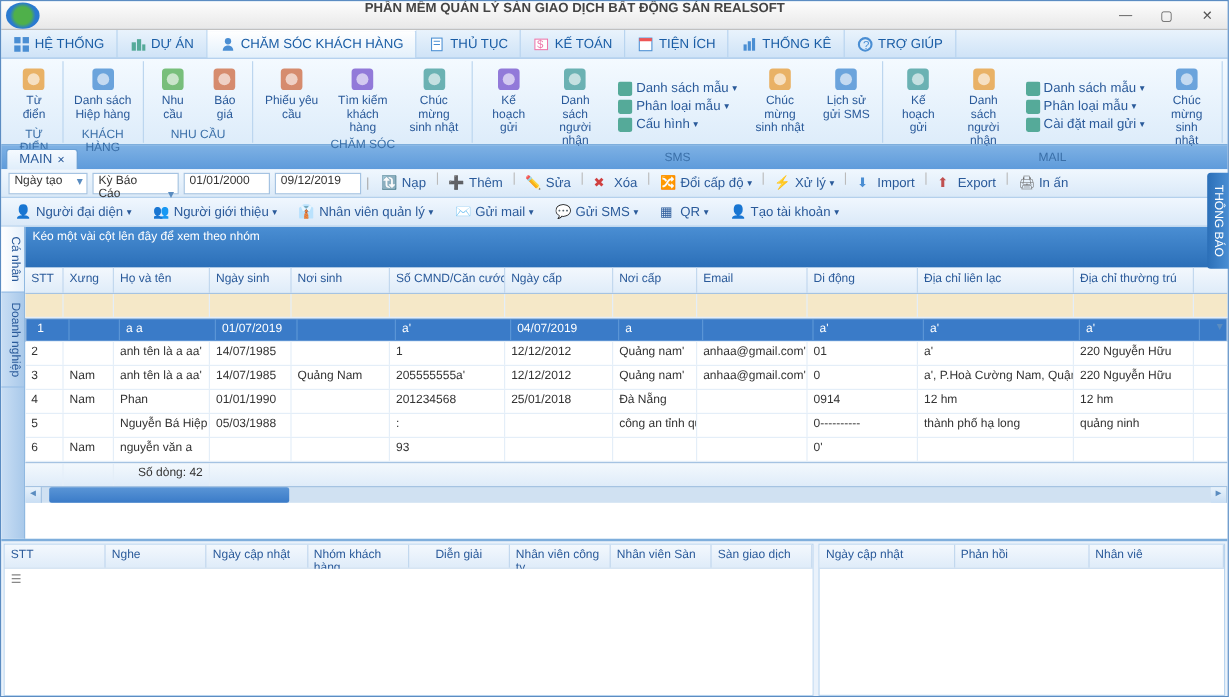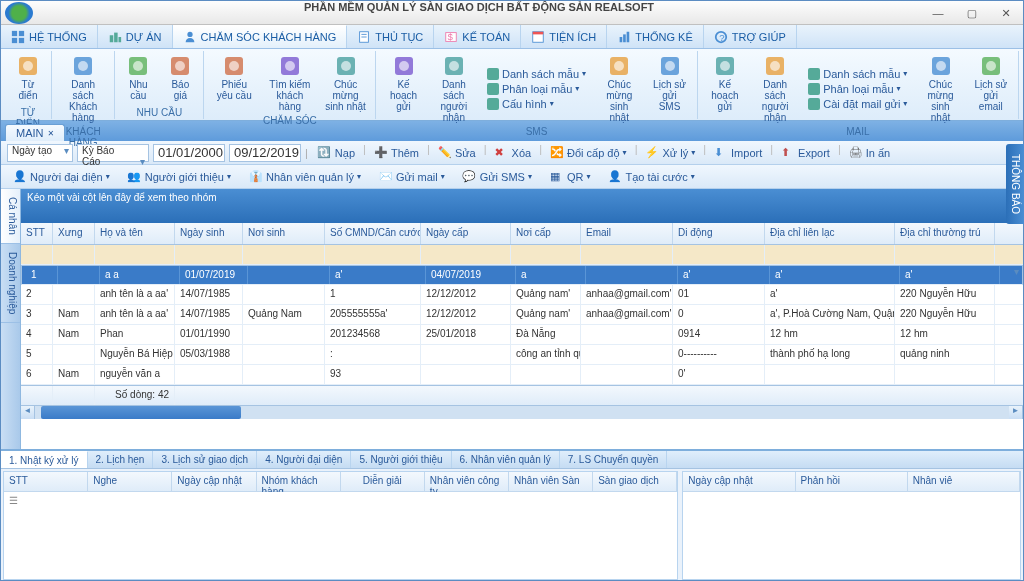--- a/index.html
+++ b/index.html
@@ -19,21 +19,21 @@
 .ribbtn .rico{width:24px;height:24px;margin-bottom:1px;display:flex;align-items:center;justify-content:center}
 .ribbtn .rlbl{text-align:center;font-size:10px;line-height:11px;color:#2a5a9a;max-width:54px}
 .ribgroup .grplbl{text-align:center;font-size:10px;color:#3a6fa8;height:12px}
 .ribsmall{display:flex;align-items:center;gap:3px;font-size:10px;color:#2a5a9a;padding:1px 3px;white-space:nowrap}
 .ribsmall .sico{width:12px;height:12px}
 .tabbar{height:20px;background:linear-gradient(#7eb1e4,#5e9bdb);display:flex;align-items:flex-end;padding:0 4px}
 .tabbar .tab{background:linear-gradient(#f5faff,#e0eefb);padding:2px 10px;border:1px solid #6a9fd4;border-bottom:none;border-radius:3px 3px 0 0;font-size:10px;color:#2a5a9a;display:flex;align-items:center;gap:4px}
 .toolbar1{height:24px;background:linear-gradient(#f0f7fe,#dae9f8);display:flex;align-items:center;gap:4px;padding:0 6px;border-bottom:1px solid #b4d0ec}
 .sel{height:18px;border:1px solid #a5c3e2;background:#fff;font-size:10px;padding:0 16px 0 4px;position:relative;color:#333}
 .sel::after{content:'▾';position:absolute;right:3px;color:#5a8cc0}
-.datebox{height:18px;border:1px solid #a5c3e2;background:#fff;font-size:13px;padding:0 16px 0 4px;width:72px;color:#333}
+.datebox{height:18px;border:1px solid #a5c3e2;background:#fff;font-size:10px;padding:0 16px 0 4px;width:72px;color:#333}
 .tbtn{display:flex;align-items:center;gap:3px;padding:2px 5px;border:1px solid transparent;border-radius:2px;font-size:10px;color:#2a5a9a}
 .tbtn .ti{width:14px;height:14px}
 .toolbar2{height:24px;background:linear-gradient(#f0f7fe,#dae9f8);display:flex;align-items:center;gap:6px;padding:0 6px;border-bottom:1px solid #b4d0ec}
 .content{display:flex;height:calc(581px - 24px - 24px - 72px - 20px - 24px - 24px - 133px);background:#fff}
 .sidetabs{width:20px;background:linear-gradient(90deg,#c9def4,#a9c9ea);display:flex;flex-direction:column;border-right:1px solid #8fb8e0}
 .sidetab{writing-mode:vertical-rl;padding:8px 2px;font-size:10px;color:#2a5a9a;border-bottom:1px solid #9cc0e6;text-align:center}
 .sidetab.active{background:linear-gradient(90deg,#fff,#e5f0fb)}
 .maingrid{flex:1;display:flex;flex-direction:column;overflow:hidden}
 .groupbar{height:34px;background:linear-gradient(#4a8ed3,#2b6fb8);color:#fff;font-size:10px;padding:3px 6px}
 .gridhead{display:flex;height:22px;background:linear-gradient(#f3f8fd,#dfecf9);border-bottom:1px solid #a5c3e2}
@@ -152,21 +152,21 @@
     </div>
     <div class="ribgroup">
       <div class="ribrow">
         <div class="ribbtn">
           <div class="rico">
             <svg viewBox="0 0 24 24">
               <rect x="3" y="3" width="18" height="18" rx="3" fill="#4a8ed3" opacity="0.8"></rect>
               <circle cx="12" cy="12" r="5" fill="#fff" opacity="0.6"></circle>
             </svg>
           </div>
-          <div class="rlbl">Danh sách Khách hàng</div>
+          <div class="rlbl">Danh sách Hiệp hàng</div>
         </div>
       </div>
       <div class="grplbl">KHÁCH HÀNG</div>
     </div>
     <div class="ribgroup">
       <div class="ribrow">
         <div class="ribbtn">
           <div class="rico">
             <svg viewBox="0 0 24 24">
               <rect x="3" y="3" width="18" height="18" rx="3" fill="#5ab05a" opacity="0.8"></rect>
@@ -328,29 +328,20 @@
         </div>
         <div class="ribbtn">
           <div class="rico">
             <svg viewBox="0 0 24 24">
               <rect x="3" y="3" width="18" height="18" rx="3" fill="#4a8ed3" opacity="0.8"></rect>
               <circle cx="12" cy="12" r="5" fill="#fff" opacity="0.6"></circle>
             </svg>
           </div>
           <div class="rlbl">Chúc mừng sinh nhật</div>
         </div>
-        <div class="ribbtn">
-          <div class="rico">
-            <svg viewBox="0 0 24 24">
-              <rect x="3" y="3" width="18" height="18" rx="3" fill="#5ab05a" opacity="0.8"></rect>
-              <circle cx="12" cy="12" r="5" fill="#fff" opacity="0.6"></circle>
-            </svg>
-          </div>
-          <div class="rlbl">Lịch sử gửi email</div>
-        </div>
       </div>
       <div class="grplbl">MAIL</div>
     </div>
   </div>
 
 <div class="tabbar">
   <div class="tab">
     <span>MAIN</span>
     <span style="font-size:8px">✕</span>
   </div>
@@ -438,21 +429,21 @@
       <span>Gửi SMS</span>
       <span style="font-size:8px">▾</span>
     </div>
     <div class="tbtn">
       <span class="ti" style="font-size:11px">▦</span>
       <span>QR</span>
       <span style="font-size:8px">▾</span>
     </div>
     <div class="tbtn">
       <span class="ti" style="font-size:11px">👤</span>
-      <span>Tạo tài cước</span>
+      <span>Tạo tài khoản</span>
       <span style="font-size:8px">▾</span>
     </div>
   </div>
 
 <div class="content">
   <div class="sidetabs" id="sidetabs">
       <div class="sidetab active">Cá nhân</div>
       <div class="sidetab">Doanh nghiệp</div>
     </div>
   <div class="maingrid">
@@ -579,29 +570,20 @@
     <div class="hscroll">
       <div class="arrow">◄</div>
       <div class="thumb"></div>
       <div style="flex:1"></div>
       <div class="arrow">►</div>
     </div>
   </div>
 </div>
 
 <div class="bottom">
-  <div class="btabs" id="btabs">
-      <div class="btab active">1. Nhật ký xử lý</div>
-      <div class="btab">2. Lịch hẹn</div>
-      <div class="btab">3. Lịch sử giao dịch</div>
-      <div class="btab">4. Người đại diện</div>
-      <div class="btab">5. Người giới thiệu</div>
-      <div class="btab">6. Nhân viên quản lý</div>
-      <div class="btab">7. LS Chuyển quyền</div>
-    </div>
   <div class="bpanes">
     <div class="bpane" style="flex:2">
       <div class="bhead" id="bh1">
           <div class="bh" style="flex: 1 1 0%;">STT</div>
           <div class="bh" style="flex: 1 1 0%;">Nghe</div>
           <div class="bh" style="flex: 1 1 0%;">Ngày cập nhật</div>
           <div class="bh" style="flex: 1 1 0%;">Nhóm khách hàng</div>
           <div class="bh" style="flex: 1 1 0%; text-align: center;">Diễn giải</div>
           <div class="bh" style="flex: 1 1 0%;">Nhân viên công ty</div>
           <div class="bh" style="flex: 1 1 0%;">Nhân viên Sàn</div>

